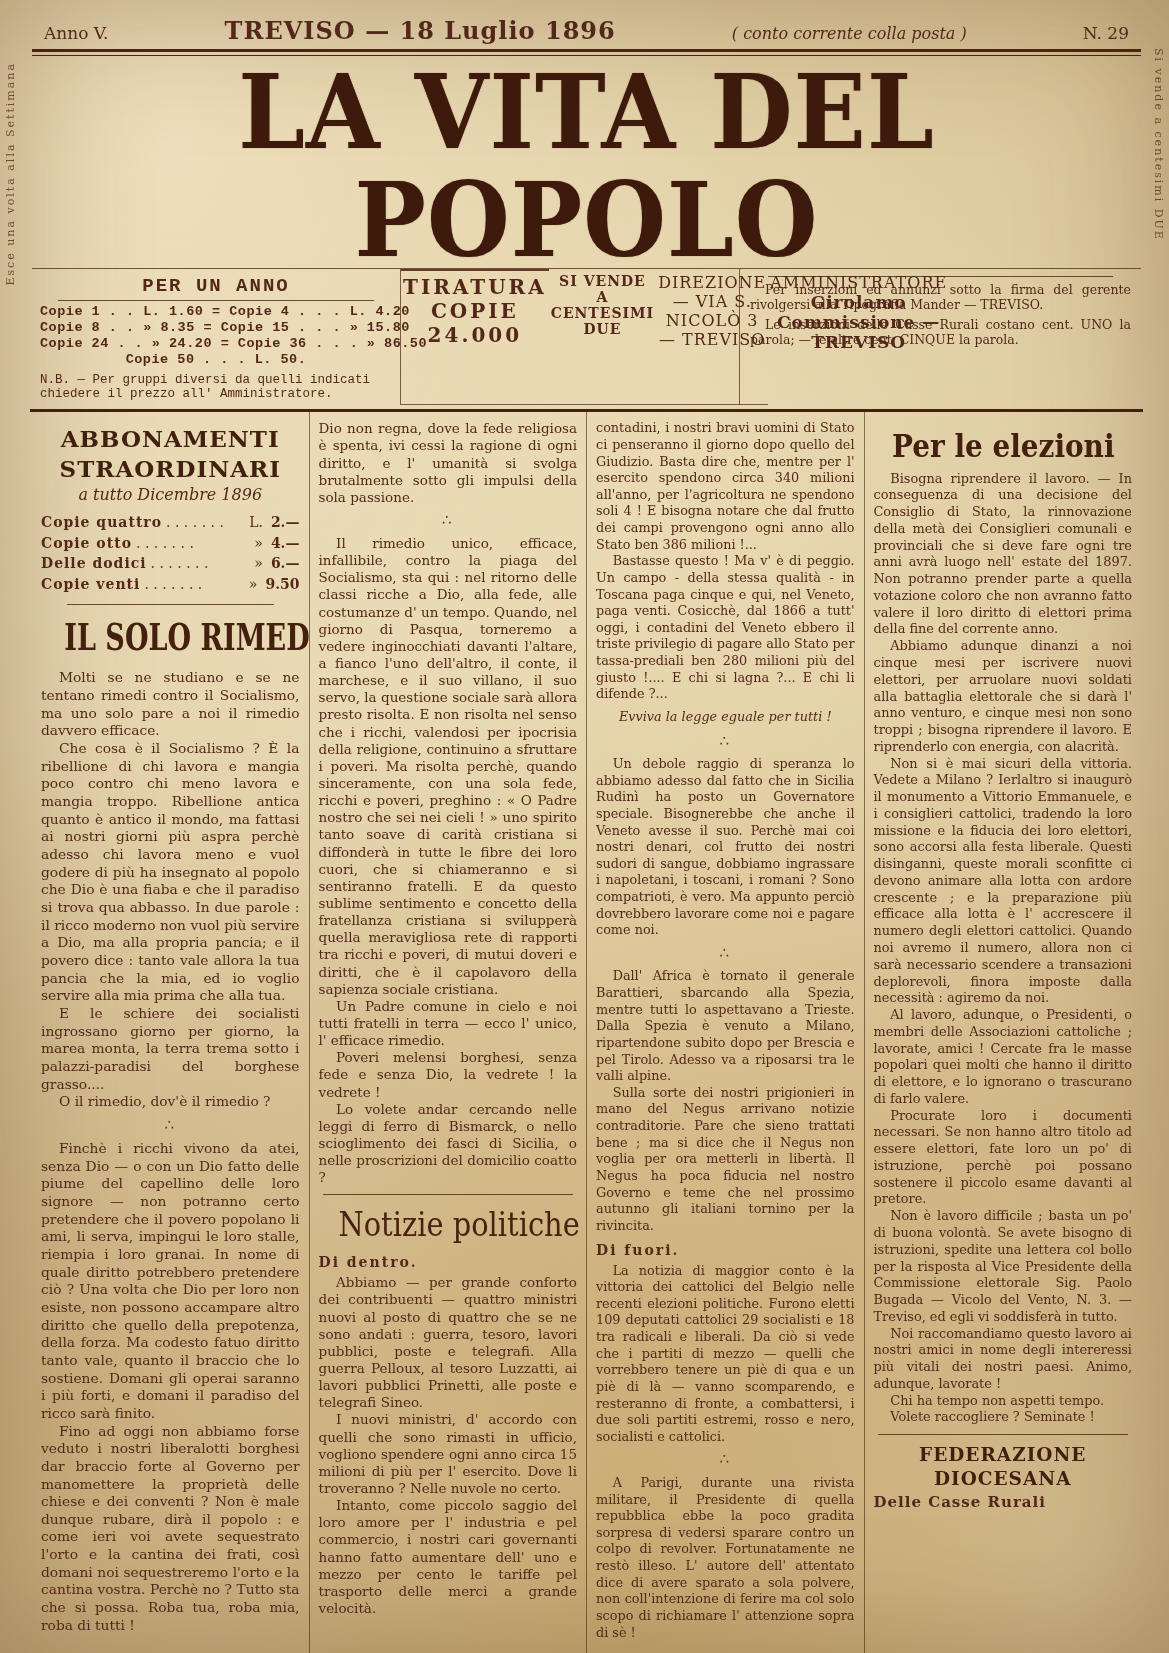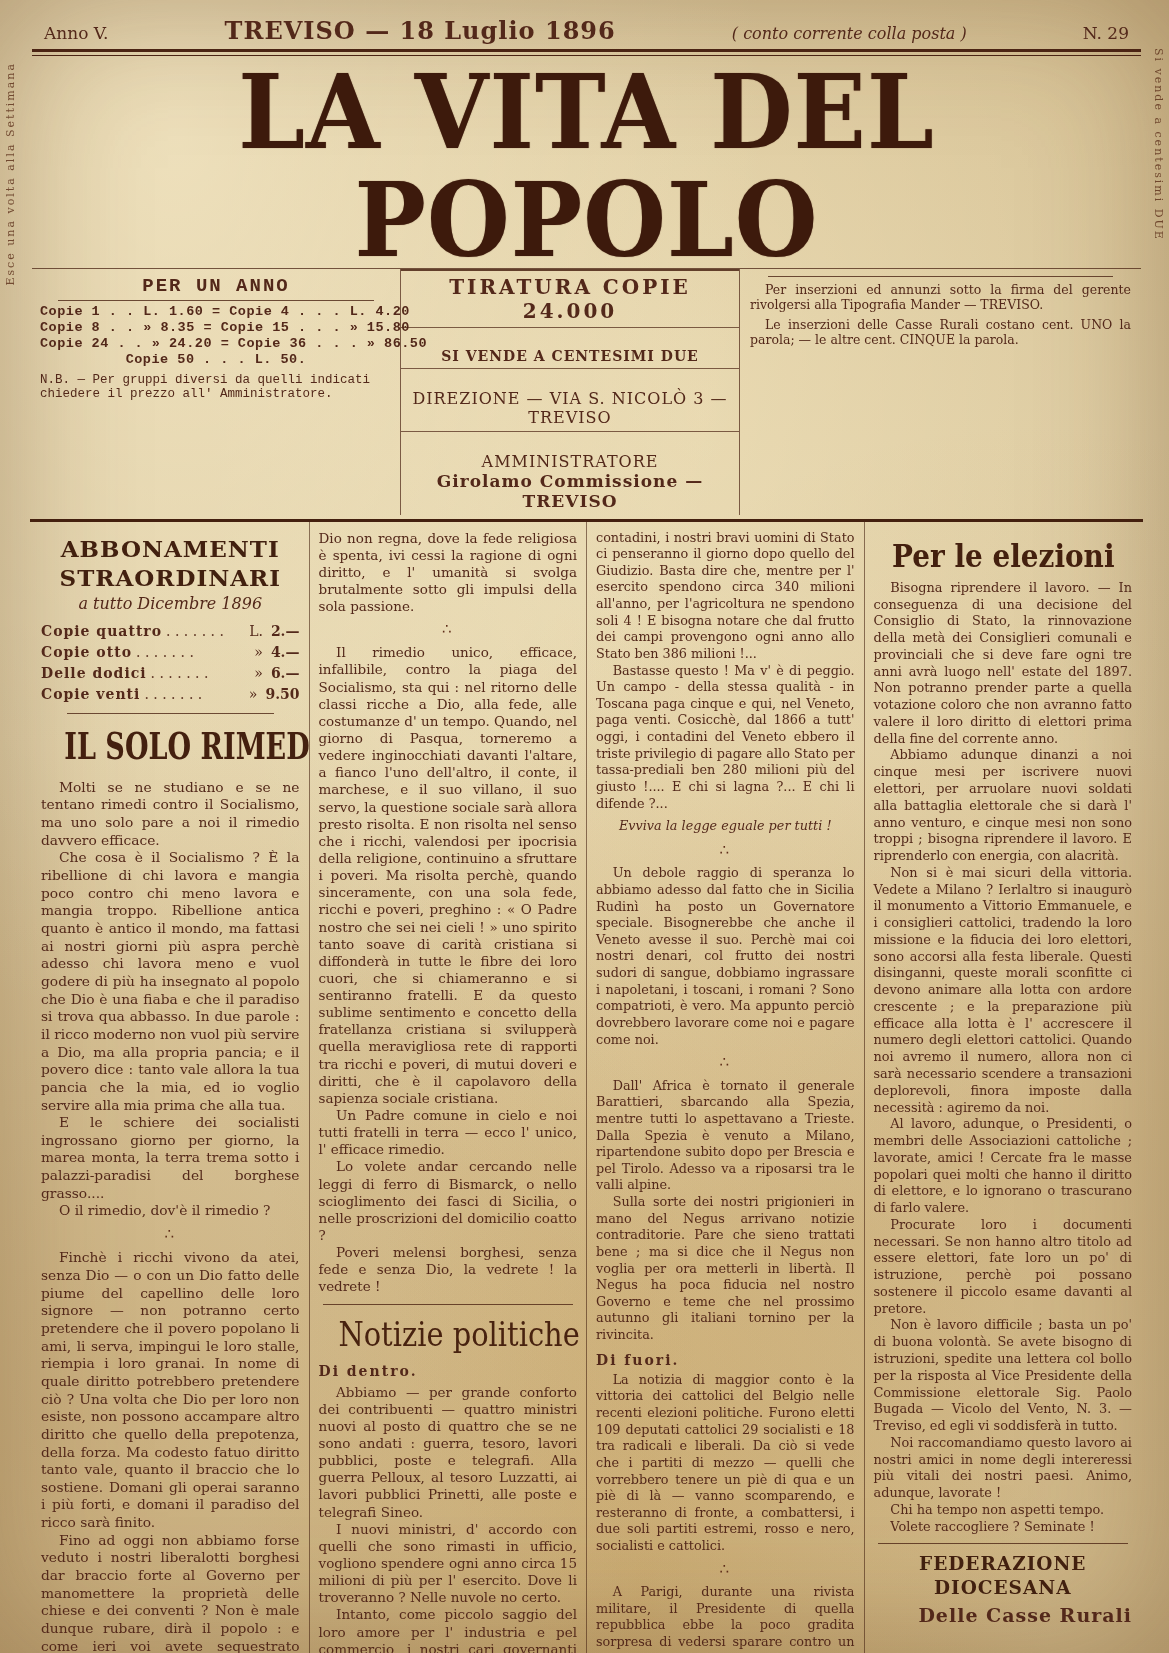--- a/index.html
+++ b/index.html
@@ -28,21 +28,21 @@
     text-shadow:0 0 1px rgba(61,26,12,.6);}
   .rule-thin-full{border-top:1px solid rgba(75,36,20,.75);margin:10px 2px 0 2px;}
   
   .band{display:flex;align-items:stretch;margin:0 2px;min-height:128px;}
   .band h2{margin:2px 0 0 0;text-align:center;font-size:19px;letter-spacing:2px;font-weight:bold;}
   .band-rule{border-top:1px solid rgba(75,36,20,.8);margin:3px 18px;}
   .band-left{width:352px;padding:4px 8px;font-family:Liberation Mono, monospace;}
   .pline{margin:1px 0;text-align:center;font-size:13.5px;font-weight:bold;letter-spacing:.5px;white-space:nowrap;}
   .nb{margin:6px 0 0 0;font-size:12.5px;line-height:1.15;}
   .band-center{width:338px;border-left:1px solid rgba(75,36,20,.7);border-right:1px solid rgba(75,36,20,.7);
-    display:flex;flex-direction:column;gap:16px;}
+    display:flex;flex-direction:row;}
   .bc-row{border-bottom:1px solid rgba(75,36,20,.7);text-align:center;padding:4px 2px;}
   .bc-row:last-child{border-bottom:none;}
   .bc-tiratura{font-weight:bold;font-size:20px;letter-spacing:3px;border-top:2px solid rgba(75,36,20,.85);}
   .bc-vende{font-size:14px;letter-spacing:1px;font-weight:bold;}
   .bc-direzione{font-size:16px;letter-spacing:1px;}
   .bc-amm{font-size:16px;letter-spacing:1px;}
   .bc-name{font-weight:bold;font-size:17px;}
   .band-right{flex:1;padding:4px 10px;}
   .band-right p{margin:5px 0 0 0;font-size:12.5px;line-height:1.2;text-align:justify;text-indent:1.2em;}
   .rule-thick{border-top:3px solid #44200f;margin:4px 0 0 0;}
@@ -69,21 +69,21 @@
   .abb-val{font-weight:bold;}
   .headline-1{margin:12px 0 10px 0;text-align:center;font-size:33px;font-weight:bold;color:#44200f;
     white-space:nowrap;transform:scaleX(.82) scaleY(1.12);transform-origin:center;}
   .headline-2{margin:8px 0 2px 0;text-align:center;font-size:34px;font-weight:normal;color:#48220f;
     white-space:nowrap;transform:scaleX(.85);transform-origin:center;}
   .headline-3{margin:6px 0 4px 0;text-align:center;font-size:31px;font-weight:bold;color:#44200f;
     white-space:nowrap;transform:scaleX(.9);transform-origin:center;}
   .subhead{font-weight:bold;letter-spacing:2px;font-size:14px;margin:7px 0 3px 0;}
   .evviva{margin:6px 0;text-align:center;font-style:italic;text-indent:0;}
   .fed-title{margin:6px 0 0 0;text-align:center;font-weight:bold;font-size:18.5px;letter-spacing:1px;color:#42200f;}
-  .fed-sub{text-align:right;font-weight:bold;font-size:19px;letter-spacing:1px;margin:2px 0 6px 0;}
+  .fed-sub{text-align:left;font-weight:bold;font-size:15px;letter-spacing:1px;margin:2px 0 6px 0;}
   
   .rail{position:absolute;font-size:11px;letter-spacing:2px;color:rgba(90,45,24,.8);
     writing-mode:vertical-rl;white-space:nowrap;}
   .rail-left{left:4px;top:62px;transform:rotate(180deg);}
   .rail-right{right:4px;top:48px;}
 </style>
 </head>
 <body>
 
 <div class="page">
@@ -170,22 +170,22 @@
         <p class="par">Finchè i ricchi vivono da atei, senza Dio — o con un Dio fatto delle piume del capellino delle loro signore — non potranno certo pretendere che il povero popolano li ami, li serva, impingui le loro stalle, riempia i loro granai. In nome di quale diritto potrebbero pretendere ciò ? Una volta che Dio per loro non esiste, non possono accampare altro diritto che quello della prepotenza, della forza. Ma codesto fatuo diritto tanto vale, quanto il braccio che lo sostiene. Domani gli operai saranno i più forti, e domani il paradiso del ricco sarà finito.</p>
         <p class="par">Fino ad oggi non abbiamo forse veduto i nostri liberalotti borghesi dar braccio forte al Governo per manomettere la proprietà delle chiese e dei conventi ? Non è male dunque rubare, dirà il popolo : e come ieri voi avete sequestrato l'orto e la cantina dei frati, così domani noi sequestreremo l'orto e la cantina vostra. Perchè no ? Tutto sta che si possa. Roba tua, roba mia, roba di tutti !</p>
 
       </div>
 
       <div class="col col2">
         <p class="par cont">Dio non regna, dove la fede religiosa è spenta, ivi cessi la ragione di ogni diritto, e l' umanità si svolga brutalmente sotto gli impulsi della sola passione.</p>
         <div class="sep">∴</div>
         <p class="par">Il rimedio unico, efficace, infallibile, contro la piaga del Socialismo, sta qui : nel ritorno delle classi ricche a Dio, alla fede, alle costumanze d' un tempo. Quando, nel giorno di Pasqua, torneremo a vedere inginocchiati davanti l'altare, a fianco l'uno dell'altro, il conte, il marchese, e il suo villano, il suo servo, la questione sociale sarà allora presto risolta. E non risolta nel senso che i ricchi, valendosi per ipocrisia della religione, continuino a sfruttare i poveri. Ma risolta perchè, quando sinceramente, con una sola fede, ricchi e poveri, preghino : « O Padre nostro che sei nei cieli ! » uno spirito tanto soave di carità cristiana si diffonderà in tutte le fibre dei loro cuori, che si chiameranno e si sentiranno fratelli. E da questo sublime sentimento e concetto della fratellanza cristiana si svilupperà quella meravigliosa rete di rapporti tra ricchi e poveri, di mutui doveri e diritti, che è il capolavoro della sapienza sociale cristiana.</p>
         <p class="par">Un Padre comune in cielo e noi tutti fratelli in terra — ecco l' unico, l' efficace rimedio.</p>
+        <p class="par">Poveri melensi borghesi, senza fede e senza Dio, la vedrete ! la vedrete !</p>
         <p class="par">Lo volete andar cercando nelle leggi di ferro di Bismarck, o nello scioglimento dei fasci di Sicilia, o nelle proscrizioni del domicilio coatto ?</p>
-        <p class="par">Poveri melensi borghesi, senza fede e senza Dio, la vedrete ! la vedrete !</p>
         <div class="rule-thin2"></div>
         <h2 class="headline-2">Notizie politiche</h2>
         <div class="subhead">Di dentro.</div>
         <p class="par">Abbiamo — per grande conforto dei contribuenti — quattro ministri nuovi al posto di quattro che se ne sono andati : guerra, tesoro, lavori pubblici, poste e telegrafi. Alla guerra Pelloux, al tesoro Luzzatti, ai lavori pubblici Prinetti, alle poste e telegrafi Sineo.</p>
         <p class="par">I nuovi ministri, d' accordo con quelli che sono rimasti in ufficio, vogliono spendere ogni anno circa 15 milioni di più per l' esercito. Dove li troveranno ? Nelle nuvole no certo.</p>
         <p class="par">Intanto, come piccolo saggio del loro amore per l' industria e pel commercio, i nostri cari governanti hanno fatto aumentare dell' uno e mezzo per cento le tariffe pel trasporto delle merci a grande velocità.</p>
 
       </div>
 
       <div class="col col3">

